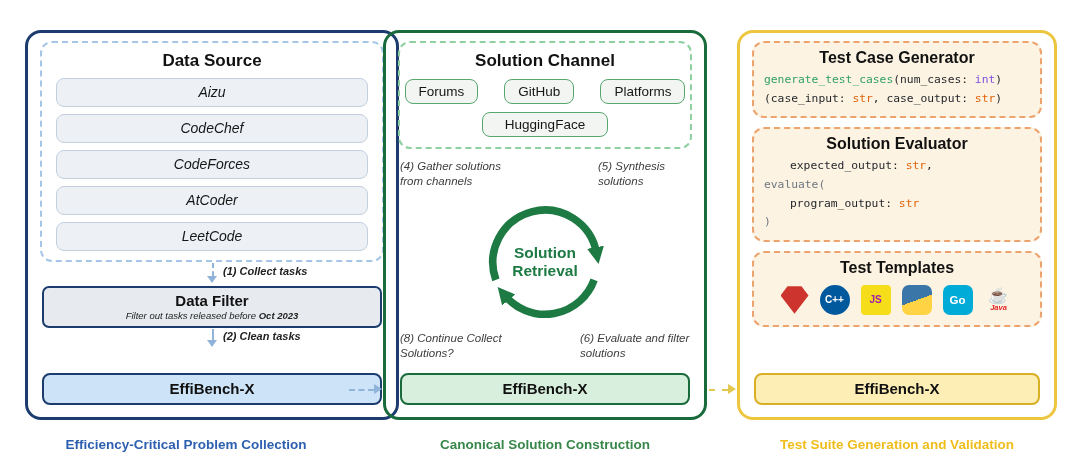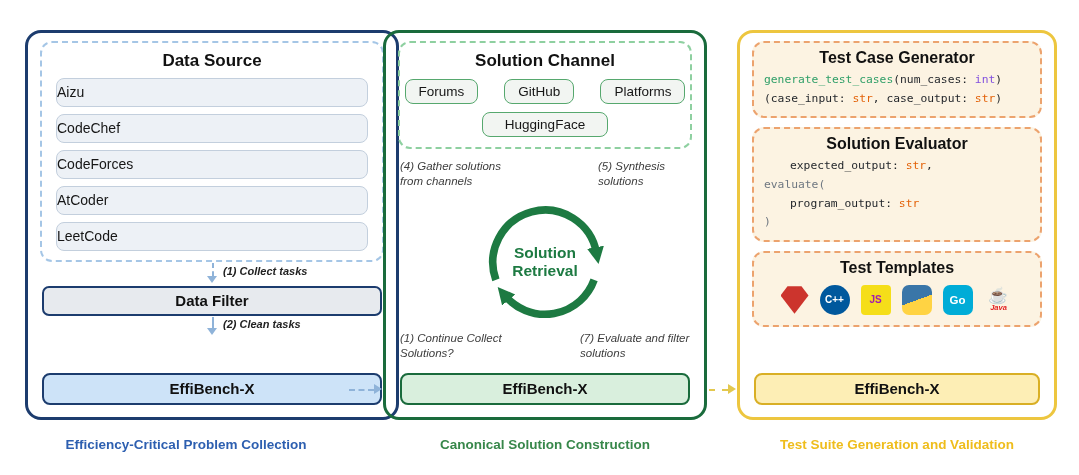--- a/index.html
+++ b/index.html
@@ -16,21 +16,21 @@
   .caption{position:absolute;top:437px;text-align:center;font-weight:bold;font-size:13.5px}
   .caption-left{left:25px;width:322px;color:#2d5fb0}
   .caption-mid{left:383px;width:324px;color:#37874a}
   .caption-right{left:737px;width:320px;color:#efbd1c}
 
   .section-title{text-align:center;font-weight:bold;font-size:17px;color:#111;margin:4px 0 7px 0}
 
   
   .ds-box{border:2px dashed #a5c6e6;border-radius:12px;padding:4px 12px 9px 12px}
   .ds-item{background:#edf1f6;border:1.5px solid #c3cfdd;border-radius:8px;height:27px;
-    line-height:27px;text-align:left;font-size:14px;color:#161616;margin:7px 2px 0 2px}
+    line-height:27px;text-align:center;font-style:italic;font-size:14px;color:#161616;margin:7px 2px 0 2px}
 
   .flow-arrow{position:relative;height:24px;flex:0 0 auto}
   .flow-arrow .stem{position:absolute;left:50%;top:1px;height:13px;border-left:2px dashed #8fb3d9}
   .flow-arrow .head{position:absolute;left:50%;top:14px;margin-left:-5px;width:0;height:0;
     border-left:5px solid transparent;border-right:5px solid transparent;border-top:7px solid #8fb3d9}
   .flow-label{position:absolute;left:calc(50% + 11px);top:3px;font-style:italic;font-size:11px;
     color:#222;white-space:nowrap;font-weight:600}
 
   .filter-box{background:#e7eaee;border:2px solid #1c3c6e;border-radius:7px;text-align:center;
     padding:4px 4px 5px 4px;margin:0 2px}
@@ -114,20 +114,23 @@
     </div>
 
     <div class="flow-arrow">
       <span class="stem"></span>
       <span class="head"></span>
       <span class="flow-label">(1) Collect tasks</span>
     </div>
 
     <div class="filter-box">
       <div class="filter-title">Data Filter</div>
+      <div class="filter-sub">
+        <span>Filter out tasks released before </span><b>Oct 2023</b>
+      </div>
     </div>
 
     <div class="flow-arrow" style="height:22px">
       <span class="stem" style="height:11px"></span>
       <span class="head" style="top:12px"></span>
       <span class="flow-label" style="top:2px">(2) Clean tasks</span>
     </div>
 
     <div class="effibench effibench-blue">EffiBench-X</div>
   </section>
@@ -155,22 +158,22 @@
         </defs>
         <path d="M 48.3 118.8 A 55 55 0 1 1 154.2 90.4" stroke="#1d7a42" stroke-width="8" fill="none" marker-end="url(#ah)"></path>
         <path d="M 151.7 118.8 A 55 55 0 0 1 57.9 135.4" stroke="#1d7a42" stroke-width="8" fill="none" marker-end="url(#ah)"></path>
       </svg>
       <div class="cycle-center">
         <div>Solution</div>
         <div>Retrieval</div>
       </div>
       <div class="cycle-label lbl-4">(4) Gather solutions from channels</div>
       <div class="cycle-label lbl-5">(5) Synthesis solutions</div>
-      <div class="cycle-label lbl-3">(1) Continue Collect Solutions?</div>
-      <div class="cycle-label lbl-6">(7) Evaluate and filter solutions</div>
+      <div class="cycle-label lbl-3">(8) Continue Collect Solutions?</div>
+      <div class="cycle-label lbl-6">(6) Evaluate and filter solutions</div>
     </div>
 
     <div class="effibench effibench-green">EffiBench-X</div>
   </section>
   <div class="caption caption-mid">Canonical Solution Construction</div>
 
   <section class="panel panel-right">
     <div class="rt-box">
       <div class="rt-title">Test Case Generator</div>
       <div class="code-line"><span class="tok-fn">generate_test_cases</span><span class="tok-plain">(num_cases: </span><span class="tok-int">int</span><span class="tok-plain">)</span></div>

